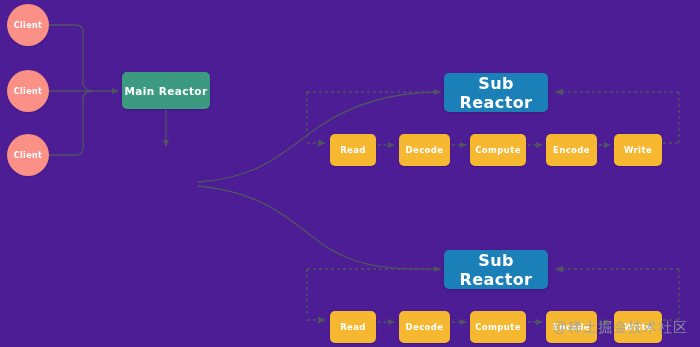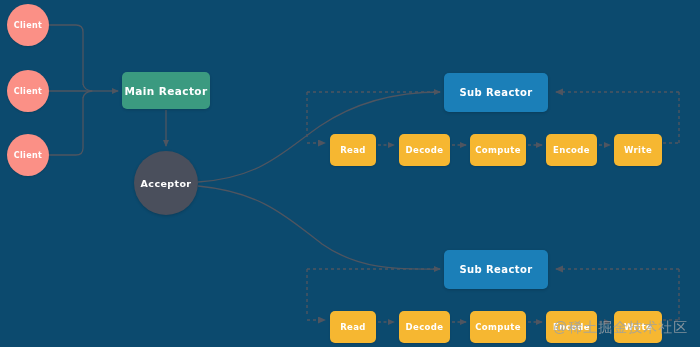--- a/index.html
+++ b/index.html
@@ -4,21 +4,21 @@
 <style>
   html, body {
     margin: 0;
     padding: 0;
     background: #ffffff;
   }
   #diagram-root {
     position: relative;
     width: 700px;
     height: 347px;
-    background: #0c4a6e;
+    background: #4c1d95;
     overflow: hidden;
     font-family: "DejaVu Sans", "Liberation Sans", sans-serif;
   }
   #wire-layer {
     position: absolute;
     left: 0;
     top: 0;
     width: 700px;
     height: 347px;
   }
@@ -56,21 +56,21 @@
     height: 64px;
     border-radius: 50%;
     font-size: 9.5px;
     background: #4a4f5c;
     box-shadow: 0 1px 3px rgba(0,0,0,0.18);
   }
   .node-sub-reactor {
     width: 104px;
     height: 39px;
     border-radius: 5px;
-    font-size: 10px;
+    font-size: 16px;
     background: #1b7fb8;
     box-shadow: 0 1px 3px rgba(0,0,0,0.18);
   }
   .node-stage {
     height: 32px;
     border-radius: 5px;
     font-size: 8.5px;
     background: #f6b731;
     box-shadow: 0 1px 2px rgba(0,0,0,0.14);
   }
@@ -166,23 +166,20 @@
     <span>Client</span>
   </div>
   <div class="node node-client" style="left:7px; top:134px;">
     <span>Client</span>
   </div>
 
   <div class="node node-main-reactor" style="left:122px; top:72px;">
     <span>Main Reactor</span>
   </div>
 
-  <div class="node node-acceptor" style="left:134px; top:151px;">
-    <span>Acceptor</span>
-  </div>
 
   <div class="node node-sub-reactor" style="left:444px; top:73px;">
     <span>Sub Reactor</span>
   </div>
   <div class="node node-sub-reactor" style="left:444px; top:250px;">
     <span>Sub Reactor</span>
   </div>
 
   <div class="node node-stage" style="left:330px; top:134px; width:46px;">
     <span>Read</span>

